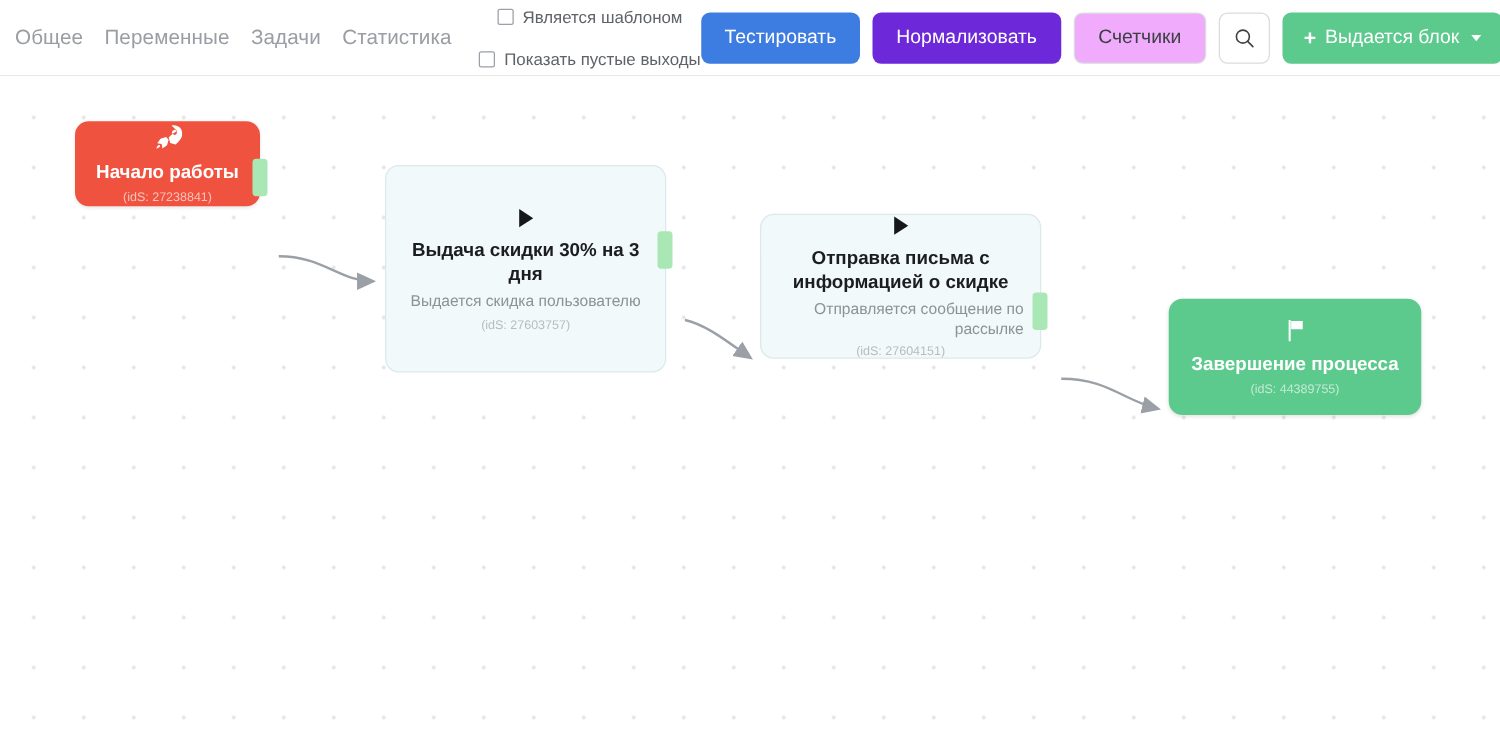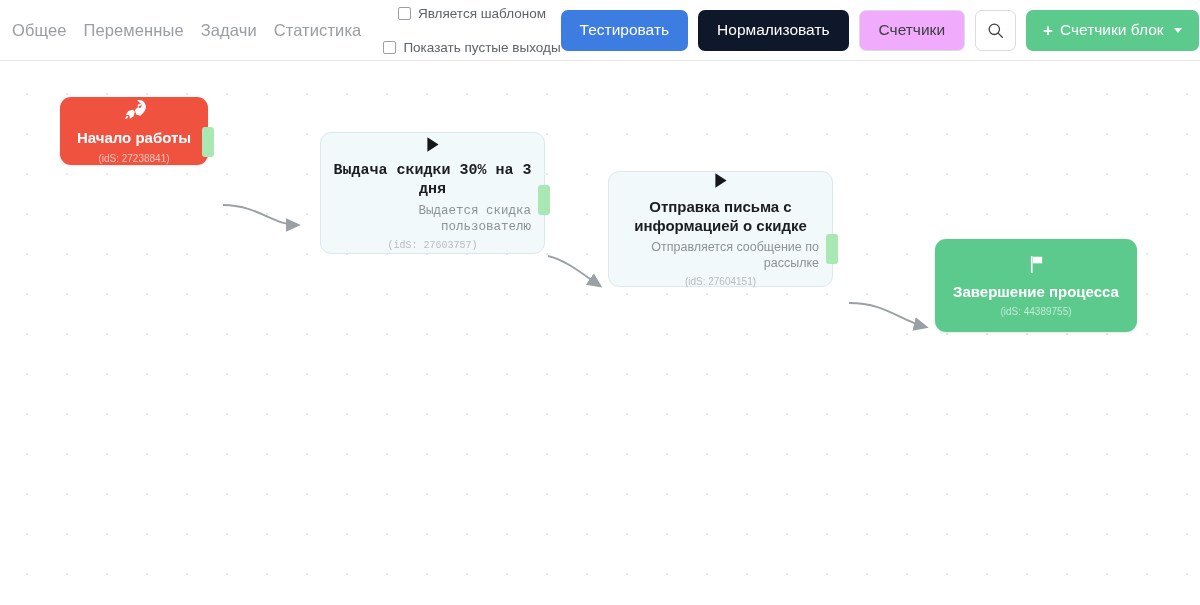--- a/index.html
+++ b/index.html
@@ -84,21 +84,21 @@
     font-size: 15.5px;
     height: 41px;
     padding: 0 19px;
     cursor: pointer;
     white-space: nowrap;
     display: inline-flex;
     align-items: center;
     justify-content: center;
   }
   .btn-test   { background: #3d7ce0; color: #fff; }
-  .btn-norm   { background: #0f172a; color: #fff; }
+  .btn-norm   { background: #6d28d9; color: #fff; }
   .btn-plain  {
     background: #f0abfc;
     color: #3c4043;
     border: 1px solid #dadce0;
   }
   .btn-icon {
     background: #fff;
     border: 1px solid #dadce0;
     border-radius: 7px;
     width: 41px;
@@ -239,21 +239,21 @@
 
     <button class="btn-icon">
       <svg width="17" height="17" viewBox="0 0 20 20">
         <circle cx="8.6" cy="8.6" r="6.1" fill="none" stroke="#3c4043" stroke-width="1.5"></circle>
         <line x1="13.1" y1="13.1" x2="18" y2="18" stroke="#3c4043" stroke-width="1.5" stroke-linecap="round"></line>
       </svg>
     </button>
 
     <button class="btn btn-add">
       <span class="plus-glyph">+</span>
-      <span>Счетчики блок</span>
+      <span>Выдается блок</span>
       <span class="caret"></span>
     </button>
   </div>
 </div>
 
 <div class="canvas">
 
   <svg class="edges">
     <defs>
       <marker id="arrow" markerWidth="9" markerHeight="9" refX="6.5" refY="4.5" orient="auto">
@@ -271,21 +271,21 @@
         <path d="M14.9 2.4c2.6-.6 5.3.2 6.9 1.8 1.6 1.6 2.4 4.3 1.8 6.9-.4 1.9-1.6 3.6-3.2 5.2l-2.1 2.1-4.6-1.2-1.2-4.6 2.1-2.1c1.6-1.6 3.3-2.8 5.2-3.2M16.2 6.6a2 2 0 1 0 2.8 2.8 2 2 0 0 0-2.8-2.8z"></path>
         <path d="M10.3 12.2l-4.7 1.3L3 17.4l3.6.6.6 3.6 3.9-2.6 1.3-4.7z"></path>
         <path d="M2.1 21.9c.6-2 1.3-3 2.2-3.2.6-.1 1.1.4 1 1-.2.9-1.2 1.6-3.2 2.2z"></path>
       </svg>
     </div>
     <div class="node-title">Начало работы</div>
     <div class="node-id">(idS: 27238841)</div>
     <div class="port" style="right:-6px; top:30px;"></div>
   </div>
 
-  <div class="node node-action" style="left:320px; top:71px; width:225px; height:122px;font-family:Liberation Mono, monospace;">
+  <div class="node node-action" style="left:308px; top:71px; width:225px; height:166px;">
     <div class="node-icon">
       <svg width="19" height="19" viewBox="0 0 20 20" fill="#15171a">
         <path d="M4.6 2.3 L16.4 10 L4.6 17.7 Z"></path>
       </svg>
     </div>
     <div class="node-title">Выдача скидки 30% на 3 дня</div>
     <div class="node-sub">Выдается скидка пользователю</div>
     <div class="node-id">(idS: 27603757)</div>
     <div class="port" style="right:-6px; top:52px;"></div>
   </div>

